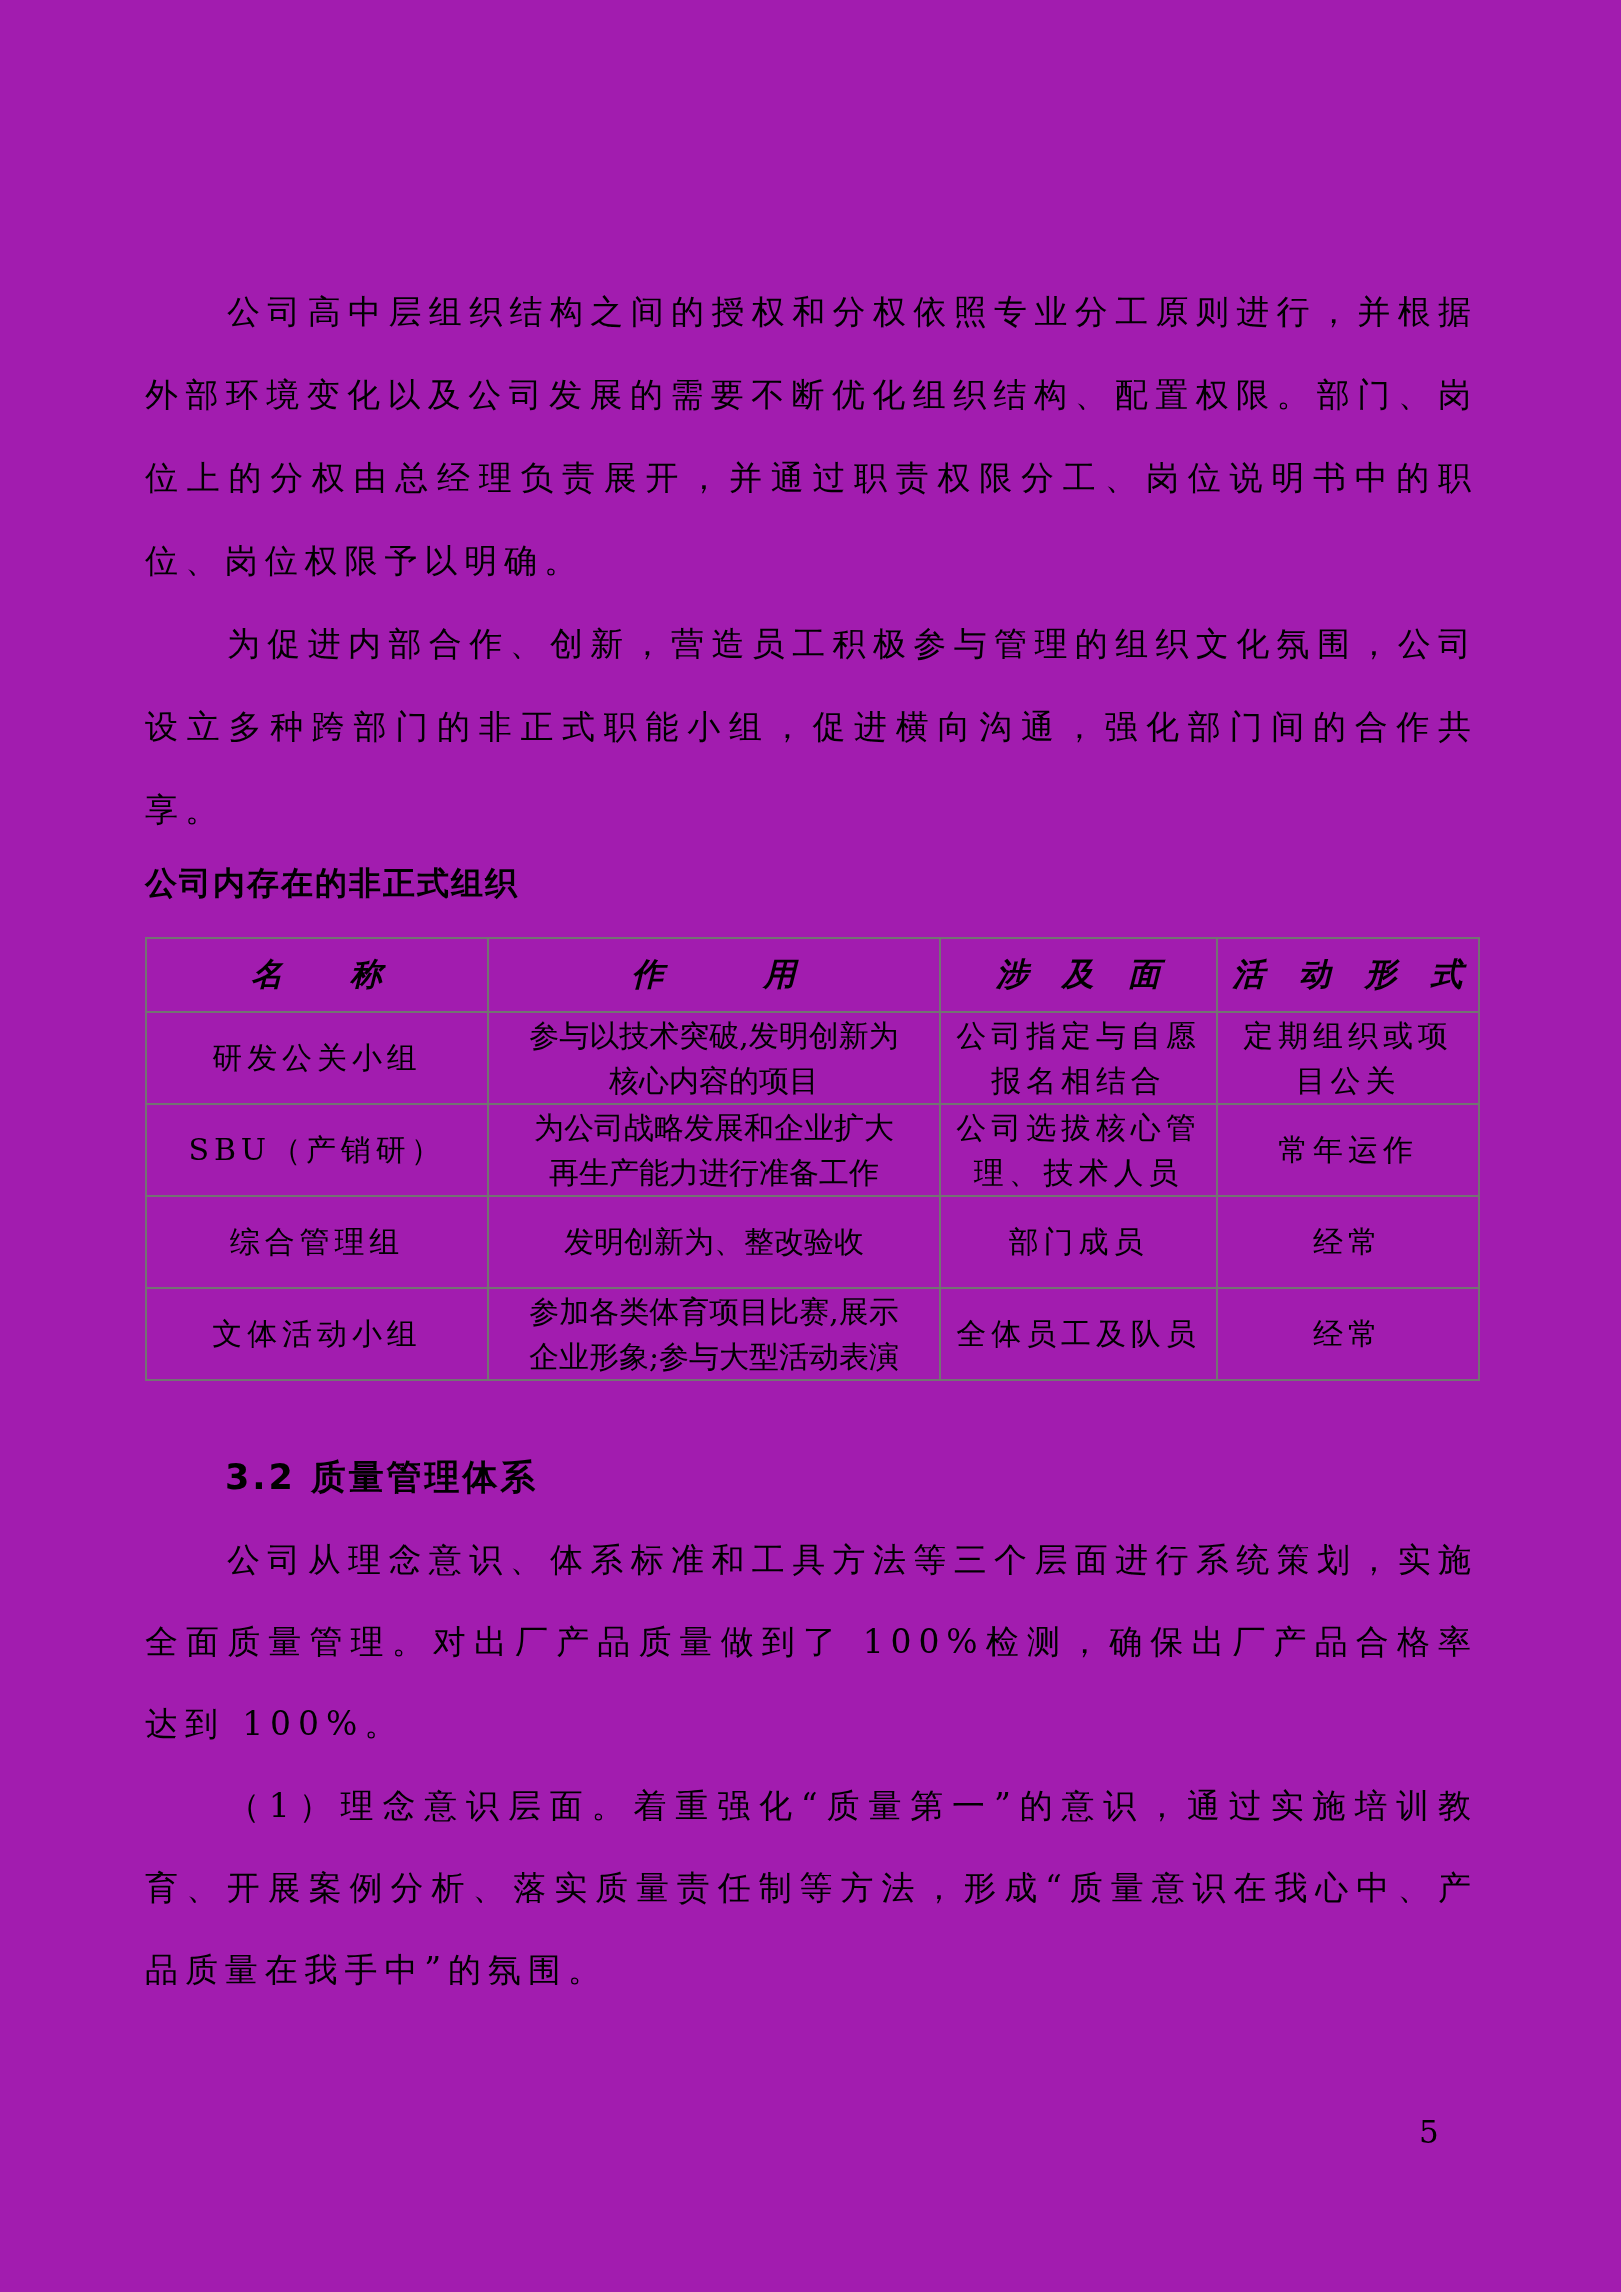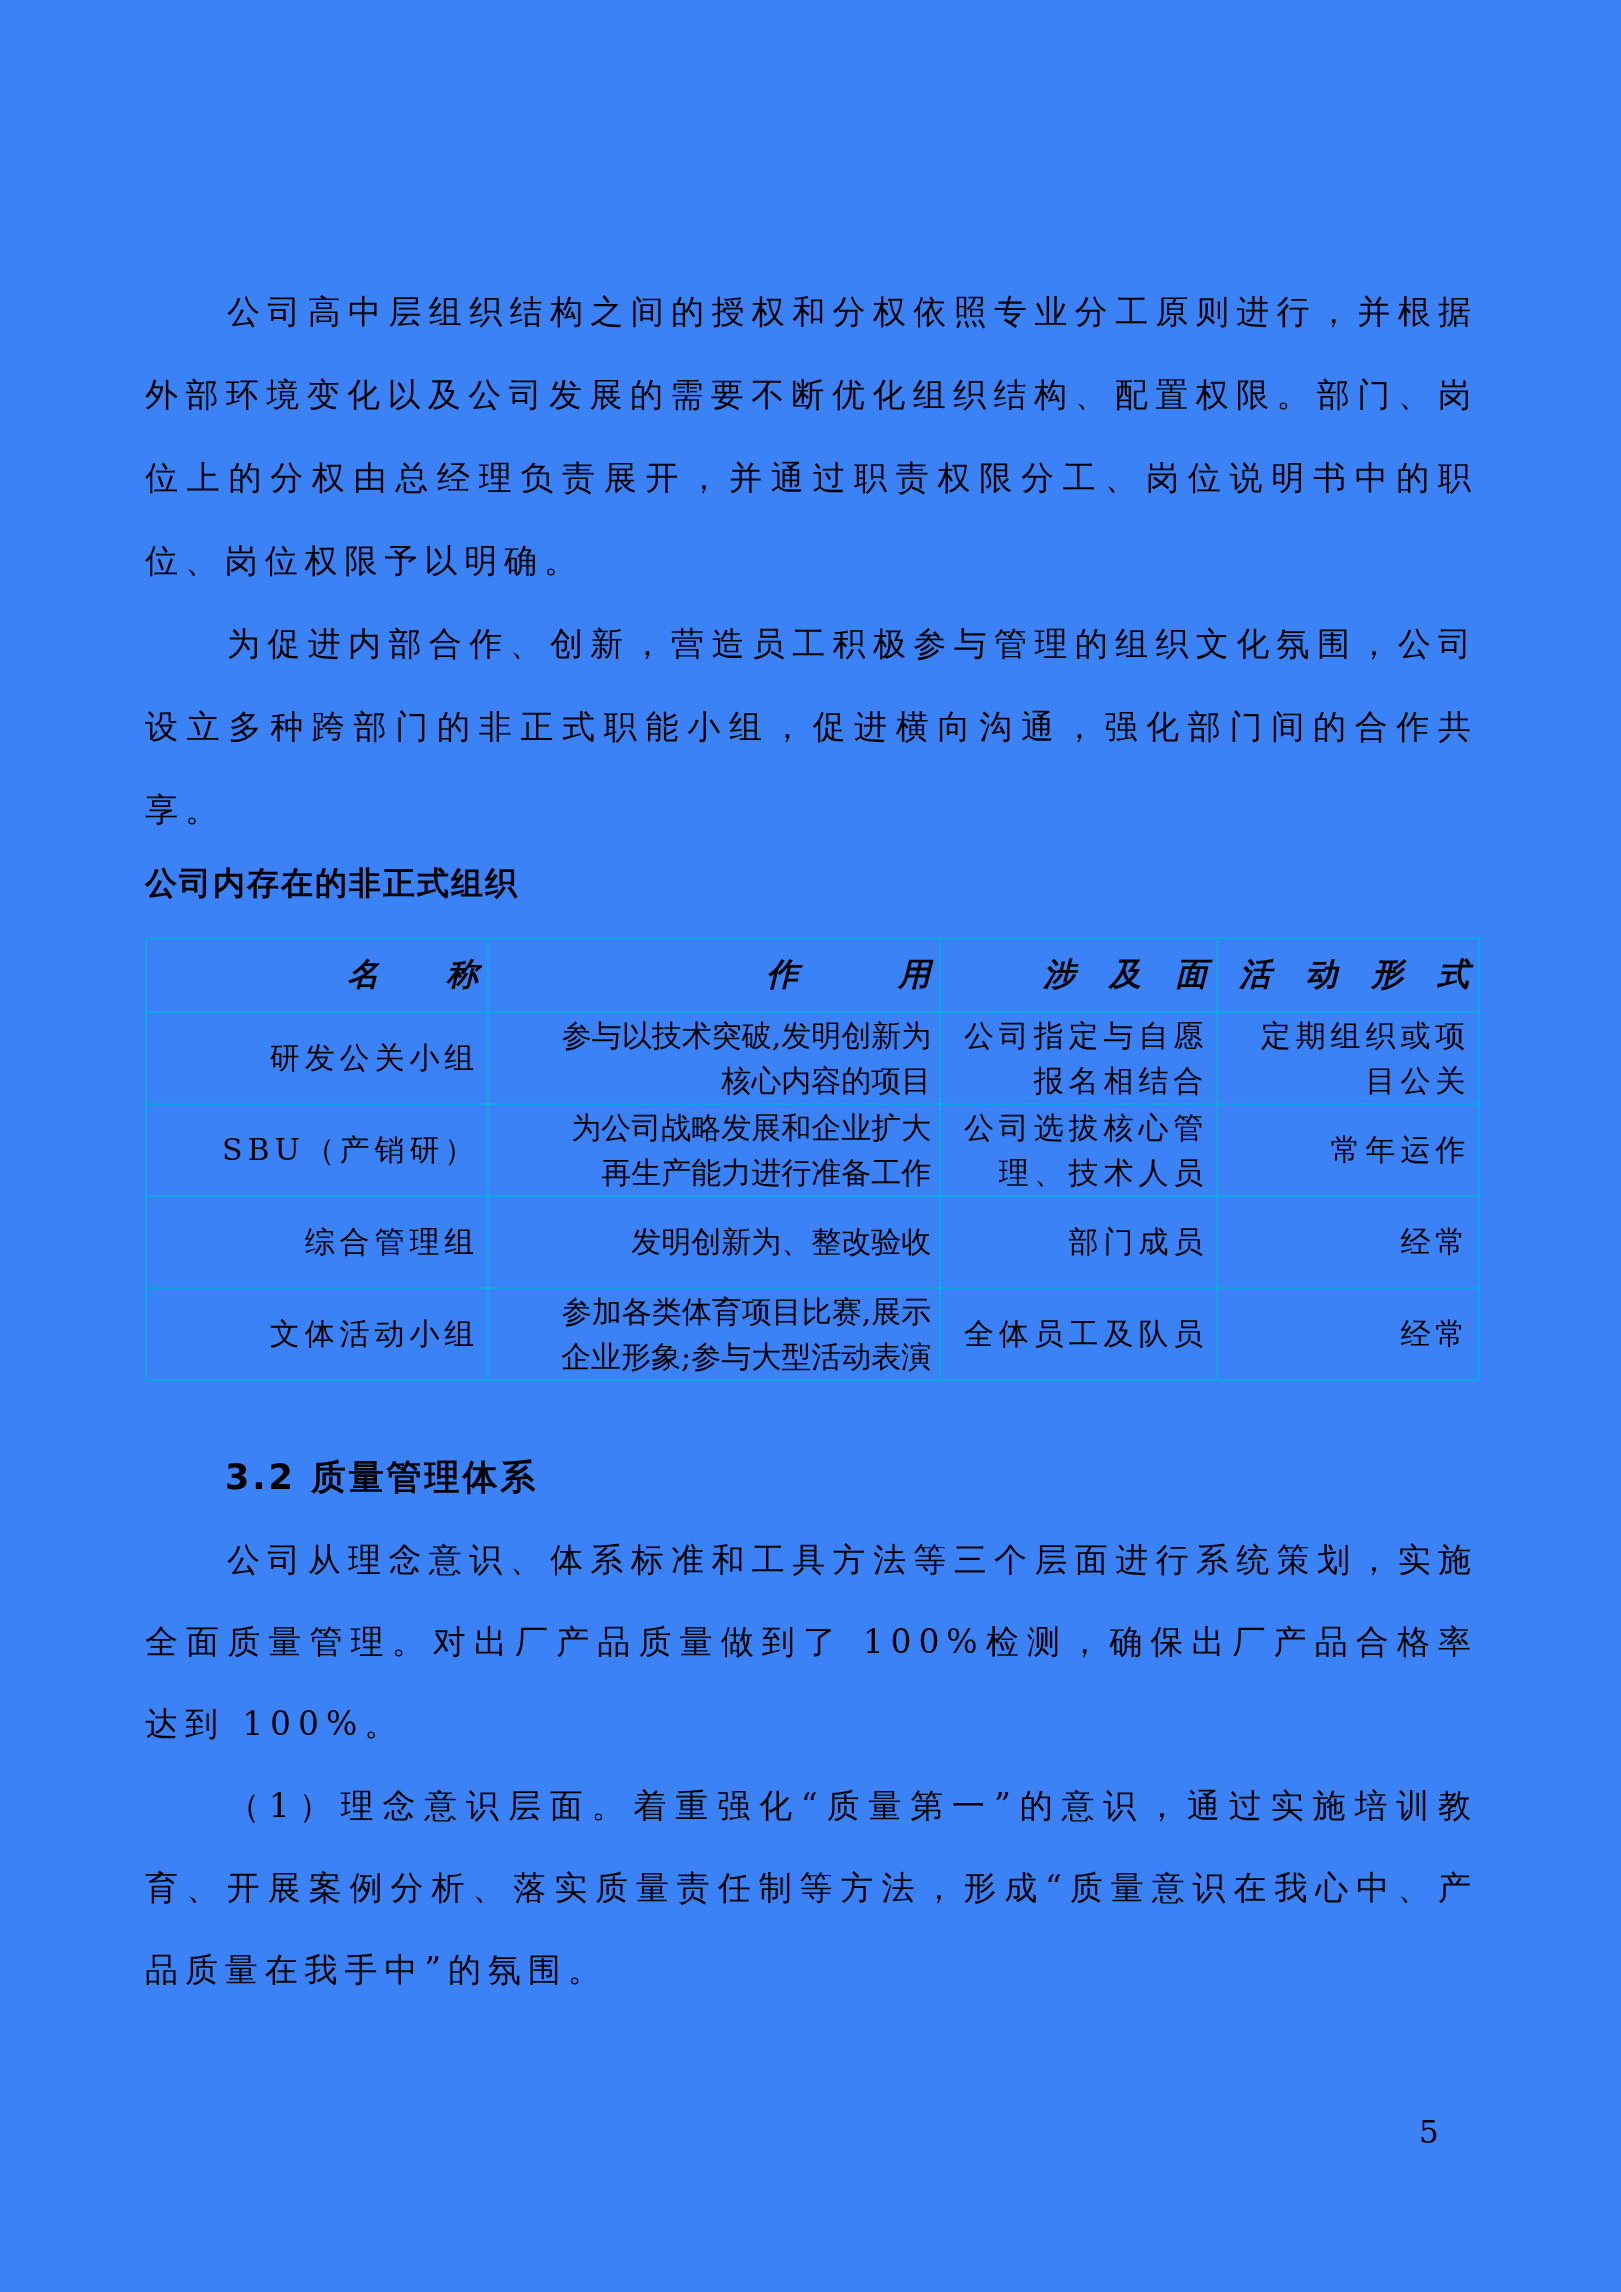--- a/index.html
+++ b/index.html
@@ -1,19 +1,19 @@
 <!DOCTYPE html>
 <html><head>
 <meta charset="utf-8">
 <style>
   html,body { margin:0; padding:0; background:#ffffff; }
   .page {
     position:relative;
     width:1621px; height:2293px;
-    background:#3b82f6; color:#000000;
+    background:#a21caf; color:#000000;
     box-sizing:border-box;
     padding:270px 143px 0 145px;
     font-family:"DejaVu Serif","Liberation Serif",serif;
     overflow:hidden;
   }
   .para {
     margin:0;
     font-size:33px;
     line-height:83px;
     letter-spacing:6.9px;
@@ -30,22 +30,22 @@
     letter-spacing:2px;
     text-align:left;
   }
   table.org-table {
     border-collapse:collapse;
     table-layout:fixed;
     width:1333px;
     border:2.9px solid #000;
   }
   .org-table th, .org-table td {
-    border:2px solid #0ea5e9;
-    text-align:right;
+    border:2px solid #737373;
+    text-align:center;
     vertical-align:middle;
     padding:0 7.8px;
     overflow:hidden;
   }
   .org-table th {
     font-weight:bold;
     font-style:italic;
     font-size:32px;
     letter-spacing:1px;
   }

